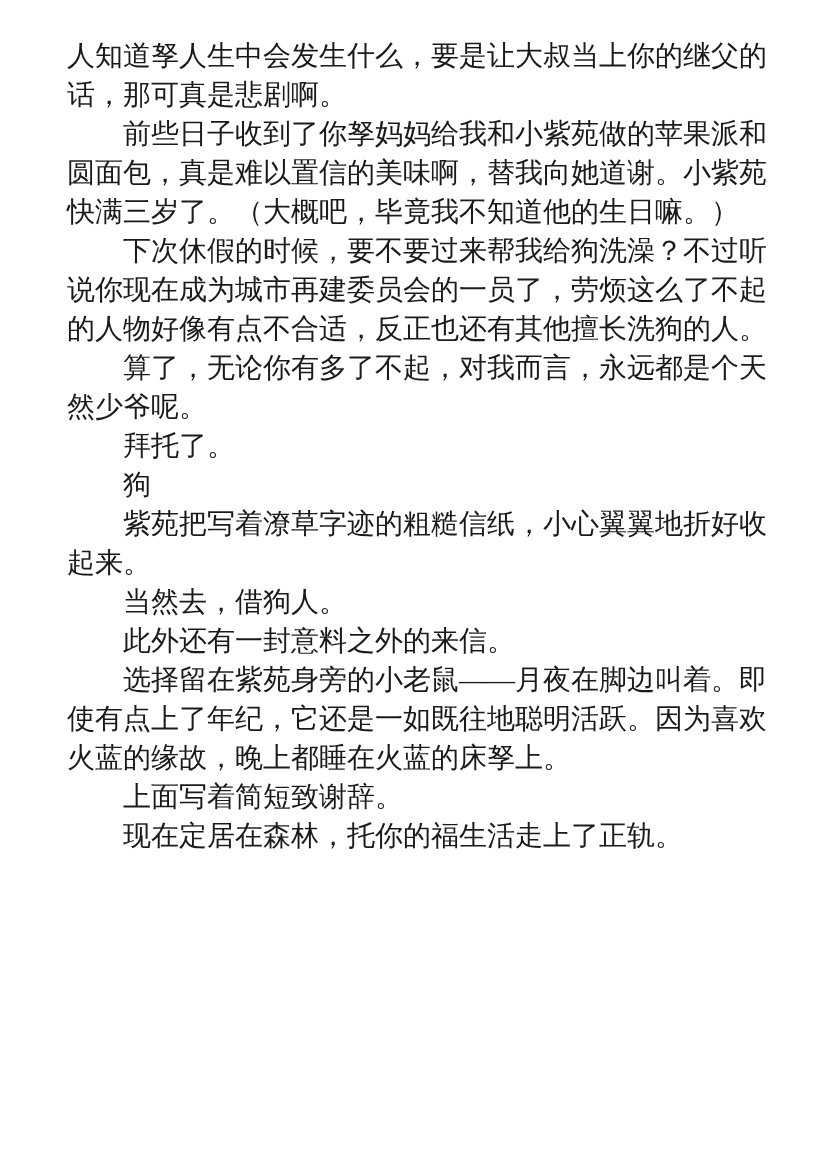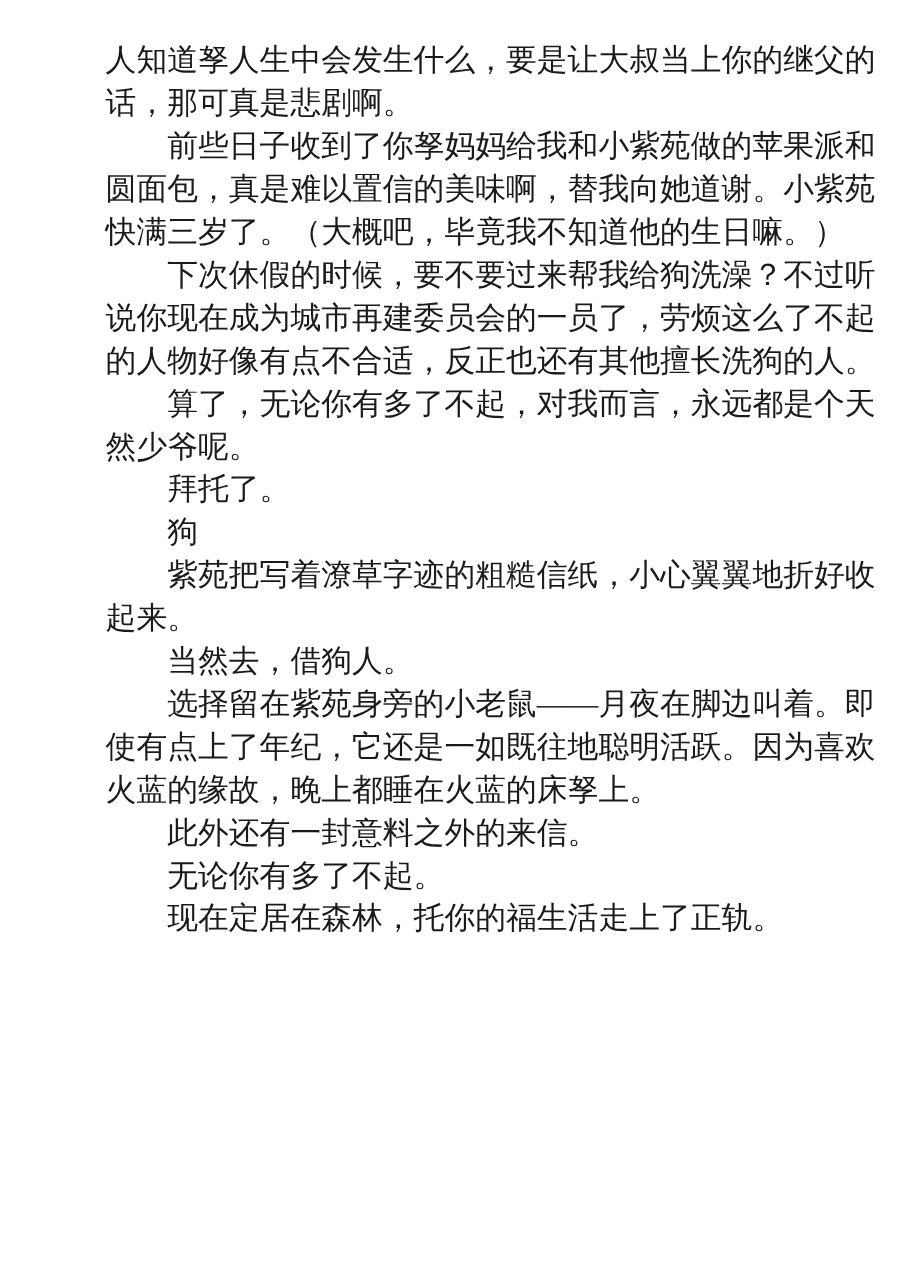--- a/index.html
+++ b/index.html
@@ -7,21 +7,21 @@
     padding: 0;
     background: #ffffff;
   }
   .page {
     position: relative;
     width: 826px;
     height: 1169px;
     background: #ffffff;
     overflow: hidden;
     box-sizing: border-box;
-    padding: 36px 60px 0 96px;
+    padding: 36px 60px 0 67px;
   }
   .text-column {
     width: 706px;
     font-family: "Liberation Serif", "DejaVu Serif", serif;
     font-size: 28px;
     line-height: 39px;
     color: #1a1a1a;
     text-align: left;
     word-break: break-all;
     line-break: anywhere;
@@ -40,18 +40,18 @@
 <div class="page">
   <div class="text-column" id="text-column" style="color: rgb(26, 26, 26);">
       <p class="para">人知道孥人生中会发生什么，要是让大叔当上你的继父的话，那可真是悲剧啊。</p>
       <p class="para indent">前些日子收到了你孥妈妈给我和小紫苑做的苹果派和圆面包，真是难以置信的美味啊，替我向她道谢。小紫苑快满三岁了。（大概吧，毕竟我不知道他的生日嘛。）</p>
       <p class="para indent">下次休假的时候，要不要过来帮我给狗洗澡？不过听说你现在成为城市再建委员会的一员了，劳烦这么了不起的人物好像有点不合适，反正也还有其他擅长洗狗的人。</p>
       <p class="para indent">算了，无论你有多了不起，对我而言，永远都是个天然少爷呢。</p>
       <p class="para indent">拜托了。</p>
       <p class="para indent">狗</p>
       <p class="para indent">紫苑把写着潦草字迹的粗糙信纸，小心翼翼地折好收起来。</p>
       <p class="para indent">当然去，借狗人。</p>
+      <p class="para indent">此外还有一封意料之外的来信。</p>
       <p class="para indent">选择留在紫苑身旁的小老鼠——月夜在脚边叫着。即使有点上了年纪，它还是一如既往地聪明活跃。因为喜欢火蓝的缘故，晚上都睡在火蓝的床孥上。</p>
-      <p class="para indent">此外还有一封意料之外的来信。</p>
-      <p class="para indent">无论你有多了不起。</p>
+      <p class="para indent">上面写着简短致谢辞。</p>
       <p class="para indent">现在定居在森林，托你的福生活走上了正轨。</p>
     </div>
 </div>
 
 </body></html>

